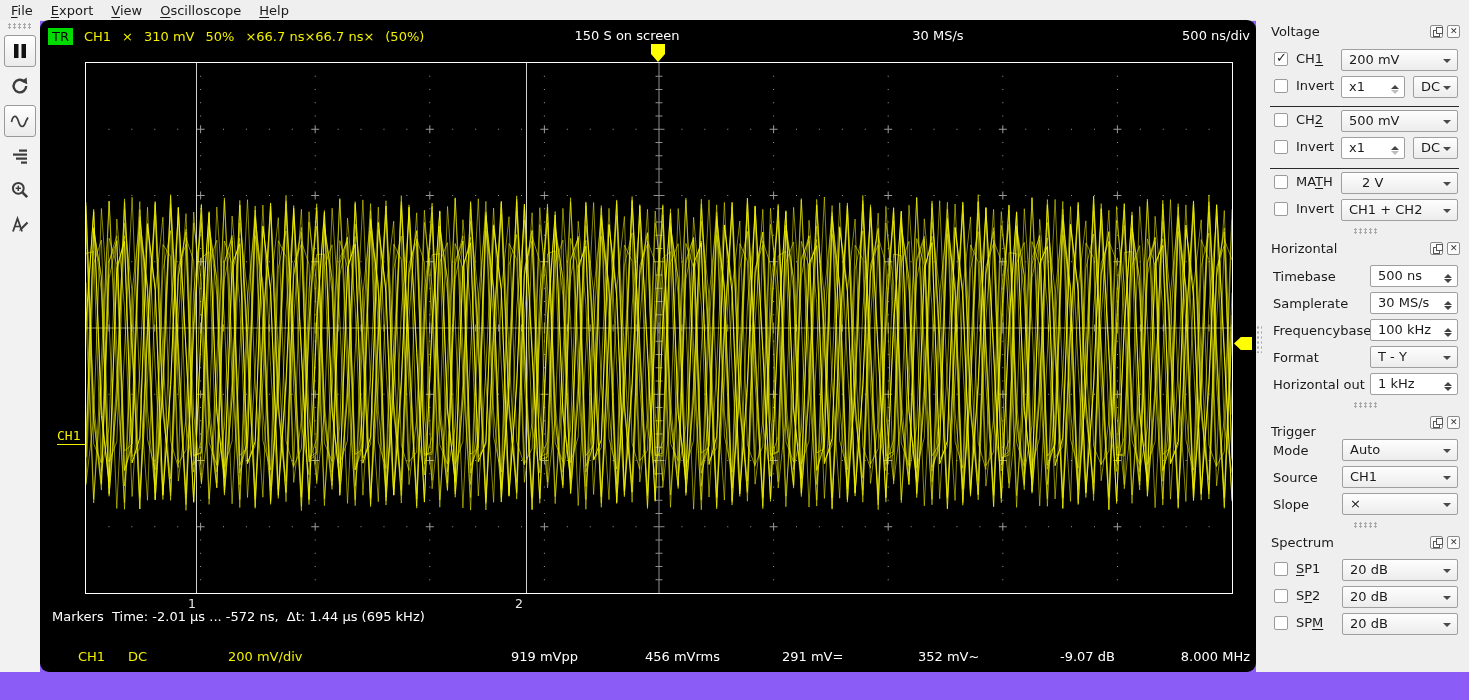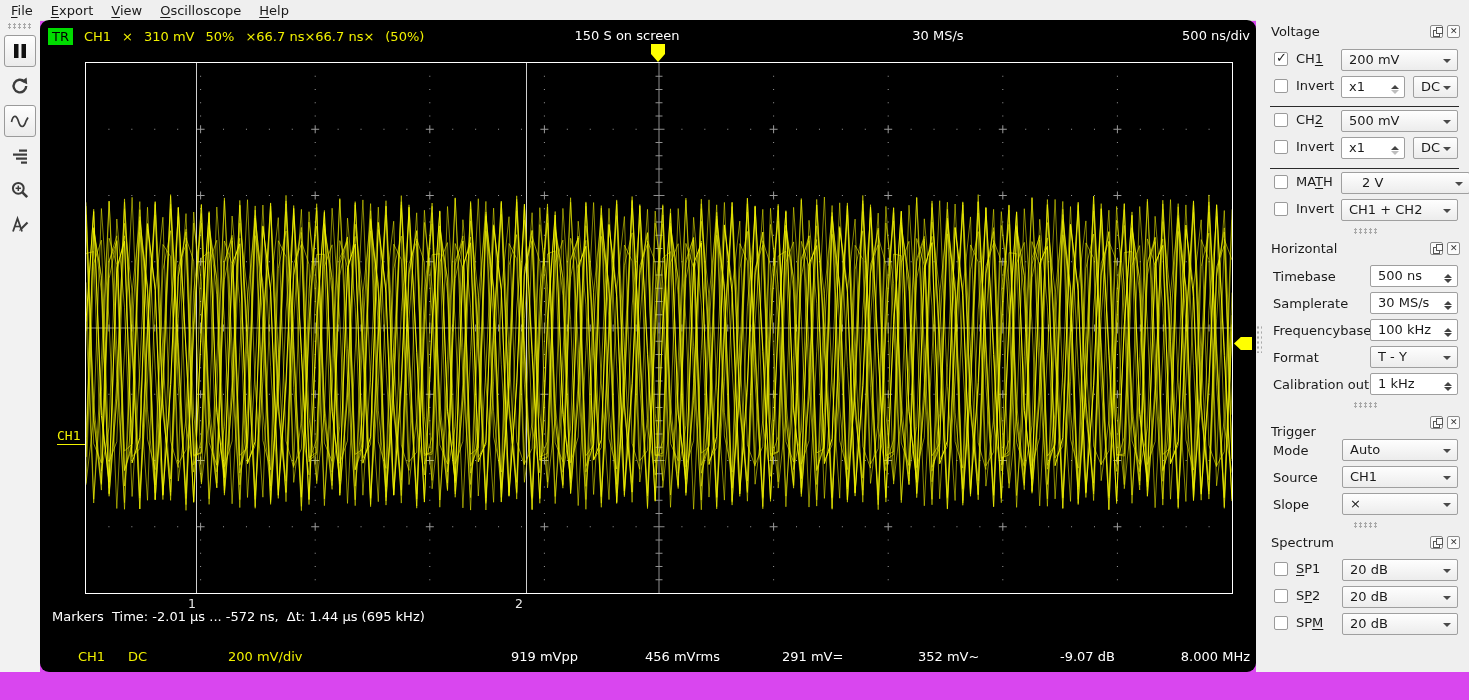--- a/index.html
+++ b/index.html
@@ -1,16 +1,16 @@
 <!DOCTYPE html>
 <html><head>
 <meta charset="utf-8">
 <style>
   html,body{margin:0;padding:0;background:#d8d8d8;}
-  .window{position:relative;width:1469px;height:700px;background:#d946ef;overflow:hidden;
+  .window{position:relative;width:1469px;height:700px;background:#8b5cf6;overflow:hidden;
           font-family:"DejaVu Sans","Liberation Sans",sans-serif;font-size:13px;color:#1a1a1a;}
   
   .menubar{position:absolute;left:0;top:0;right:0;height:20px;background:#efefef;
            border-bottom:1px solid #dcdcdc;display:flex;align-items:center;padding-left:2px;}
   .menu-item{padding:1px 9px;cursor:default;}
   .mn{text-decoration:underline;text-underline-offset:2px;}
   
   .main{position:absolute;left:0;top:20px;right:0;bottom:28px;}
   
   .toolbar{position:absolute;left:0;top:0;width:40px;bottom:0;background:#f2f2f2;
@@ -909,21 +909,21 @@
           <div class="cb"></div>
           <span class="cblabel">Invert</span>
           <div class="spin dim-down" style="left:79px;width:64px;"><span>x1</span></div>
           <div class="combo" style="left:151px;width:45px;"><span>DC</span></div>
         </div>
         <div class="vsep" style="top:148px;"></div>
 
         <div class="row" style="top:152px;">
           <div class="cb"></div>
           <span class="cblabel"><span>MA</span><span class="mn">T</span><span>H</span></span>
-          <div class="combo" style="left:79px;width:129px;padding-left:20px;"><span>2 V</span></div>
+          <div class="combo" style="left:79px;width:117px;padding-left:20px;"><span>2 V</span></div>
         </div>
         <div class="row" style="top:179px;">
           <div class="cb"></div>
           <span class="cblabel">Invert</span>
           <div class="combo" style="left:79px;width:117px;"><span>CH1 + CH2</span></div>
         </div>
       </div>
 
       <div class="hhandle" style="top:208px;"></div>
 
@@ -942,21 +942,21 @@
         </div>
         <div class="row" style="top:299px;">
           <span class="plabel">Frequencybase</span>
           <div class="spin" style="left:108px;width:88px;"><span>100 kHz</span></div>
         </div>
         <div class="row" style="top:326px;">
           <span class="plabel">Format</span>
           <div class="combo" style="left:108px;width:88px;"><span>T - Y</span></div>
         </div>
         <div class="row" style="top:353px;">
-          <span class="plabel">Calibration out</span>
+          <span class="plabel">Horizontal out</span>
           <div class="spin" style="left:108px;width:88px;"><span>1 kHz</span></div>
         </div>
       </div>
 
       <div class="hhandle" style="top:382px;"></div>
 
       <div>
         <span class="sect-title" style="top:404px;">Trigger</span>
         <div class="dbtn float" style="top:396px;right:26px;"></div>
         <div class="dbtn close" style="top:396px;right:9px;"></div>

